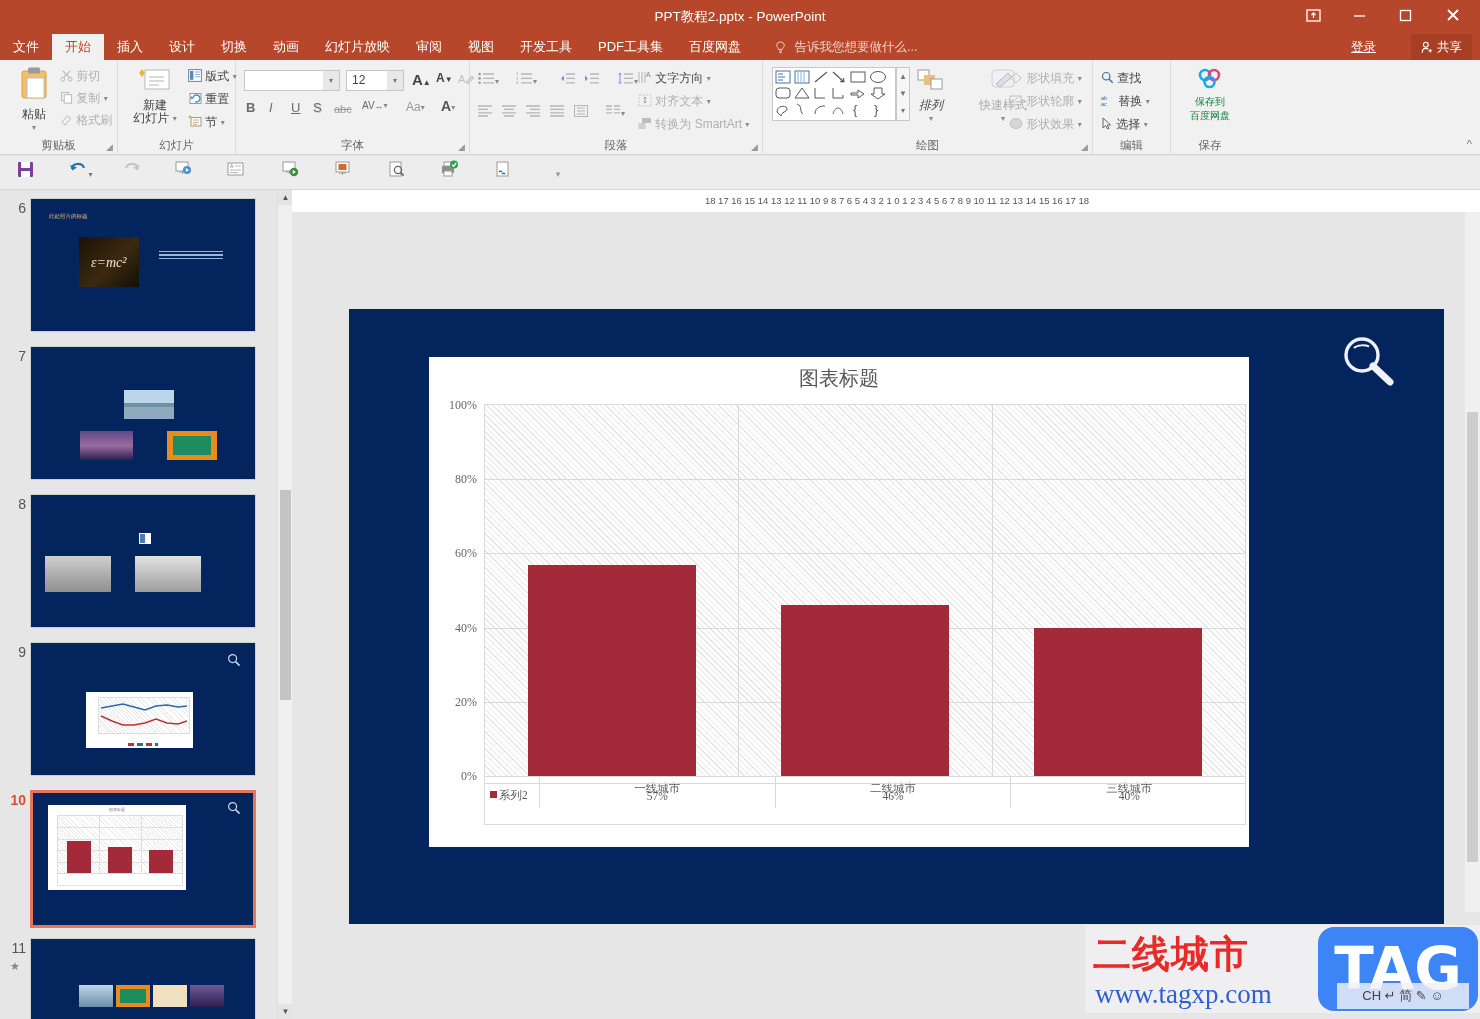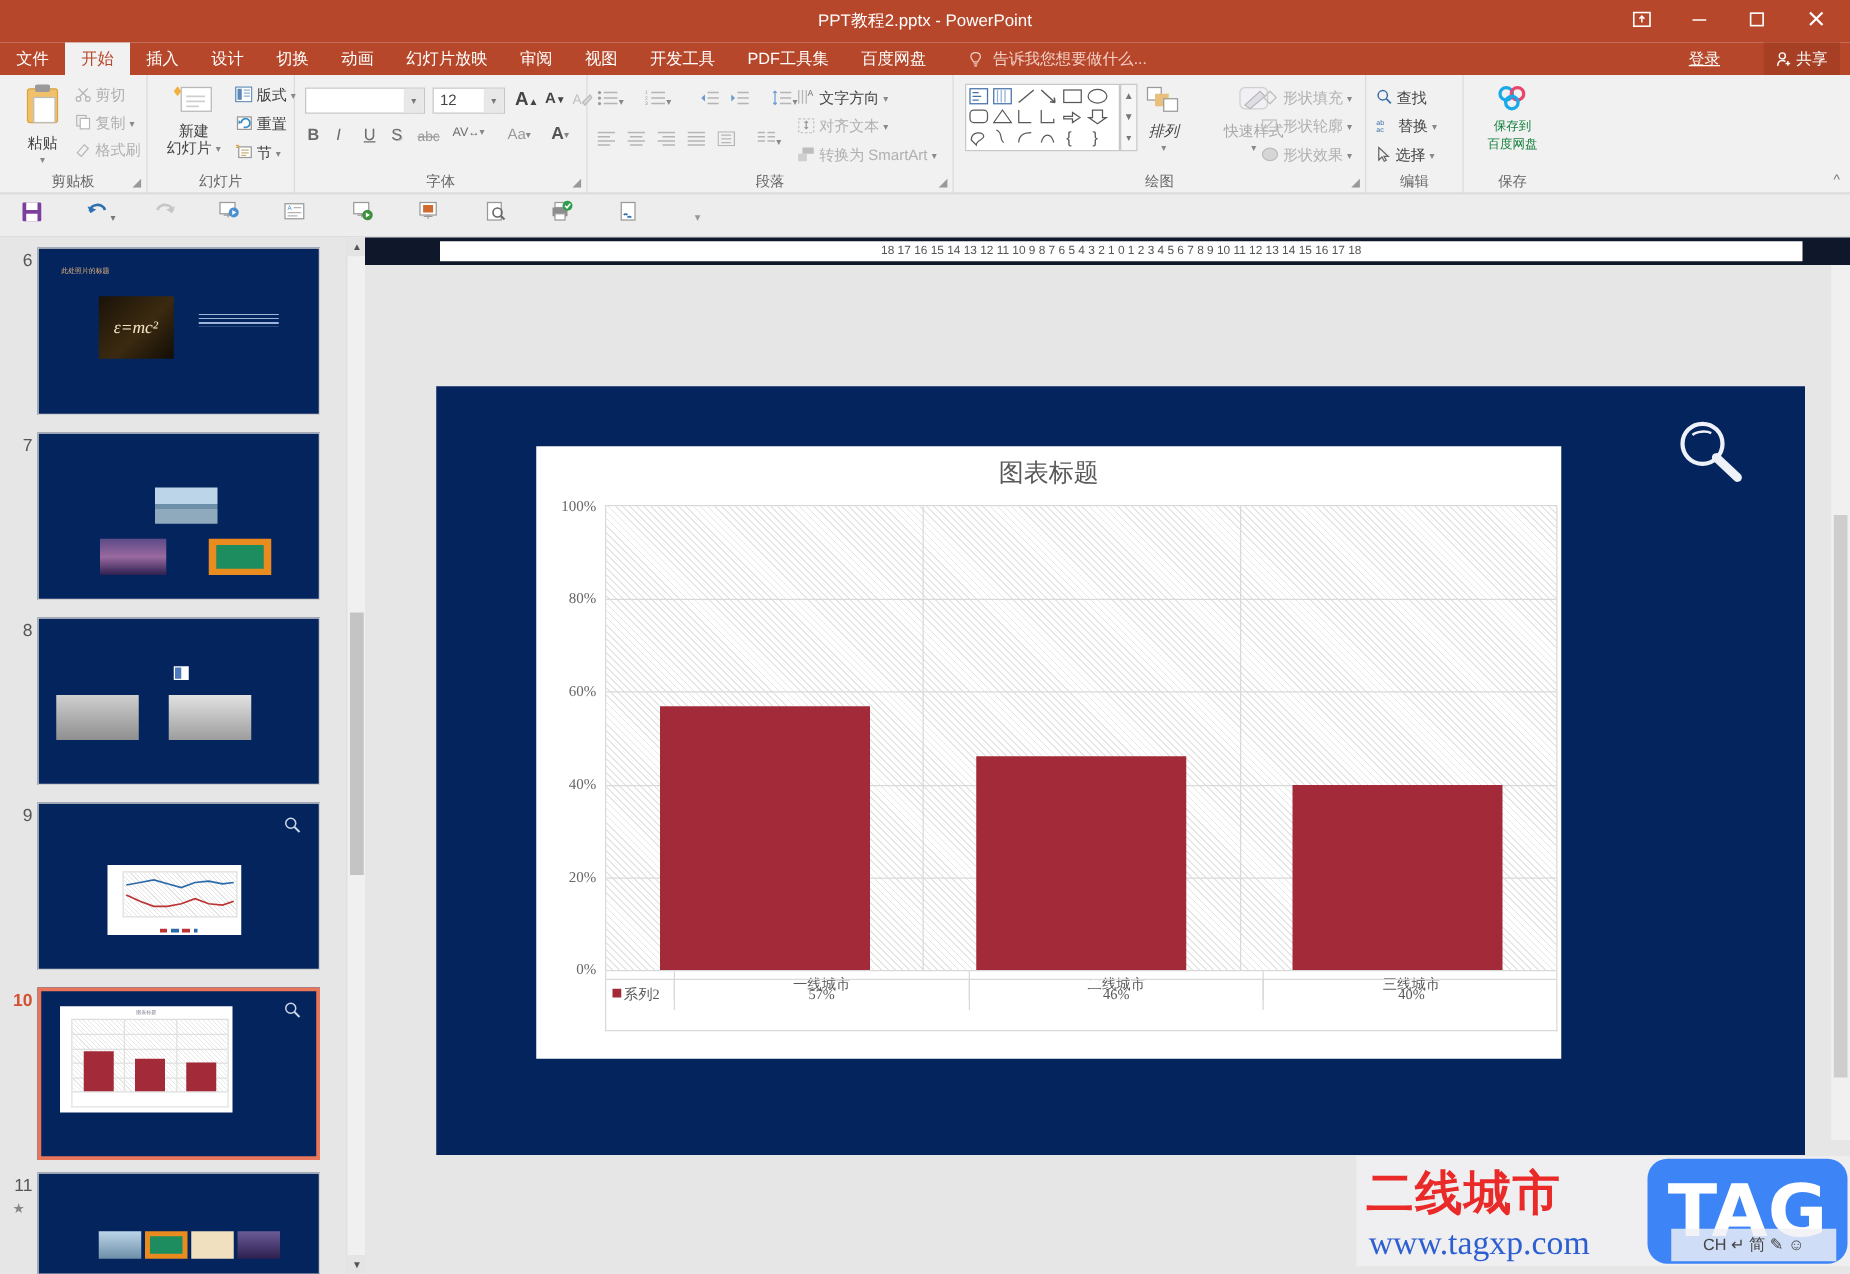--- a/index.html
+++ b/index.html
@@ -178,21 +178,21 @@
     position:absolute; left:0; width:15px; height:15px; background:#e4e4e4;
     text-align:center; line-height:15px; font-size:8px; color:#555;
   }
   #thumb-scroll .thumbbar {
     position:absolute; left:2px; top:300px; width:11px; height:210px; background:#c4c4c4;
   }
 
   
   #hruler {
     position:absolute; left:292px; top:190px; width:1188px; height:22px;
-    background:#0f172a;
+    background:#ffffff;
   }
   #hruler-inner {
     position:absolute; left:60px; top:3px; width:1090px; height:16px;
     background:#fff; font-size:9.5px; color:#555;
     text-align:center; line-height:16px; letter-spacing:0px;
     white-space:nowrap; overflow:hidden;
   }
   #vruler {
     position:absolute; left:298px; top:300px; width:22px; height:640px;
     background:#e6e6e6;

